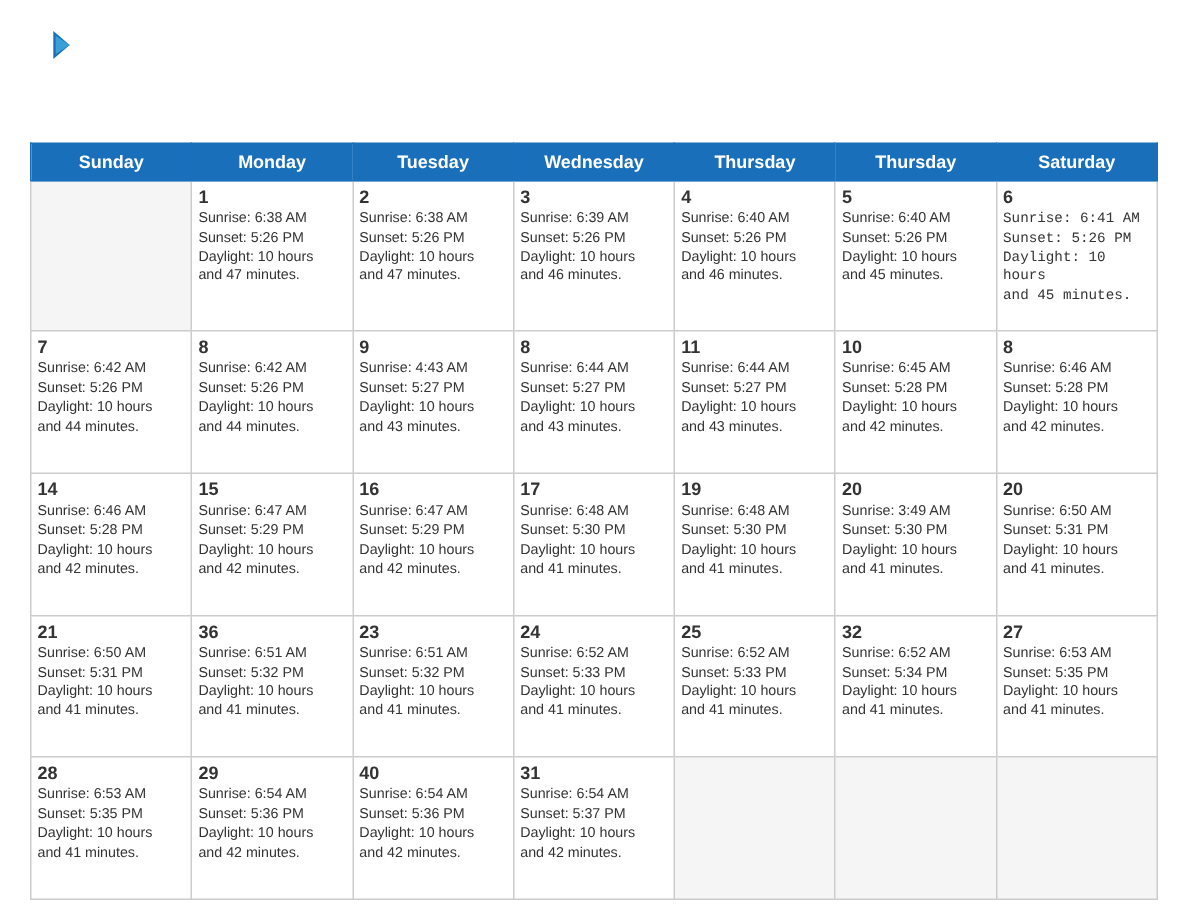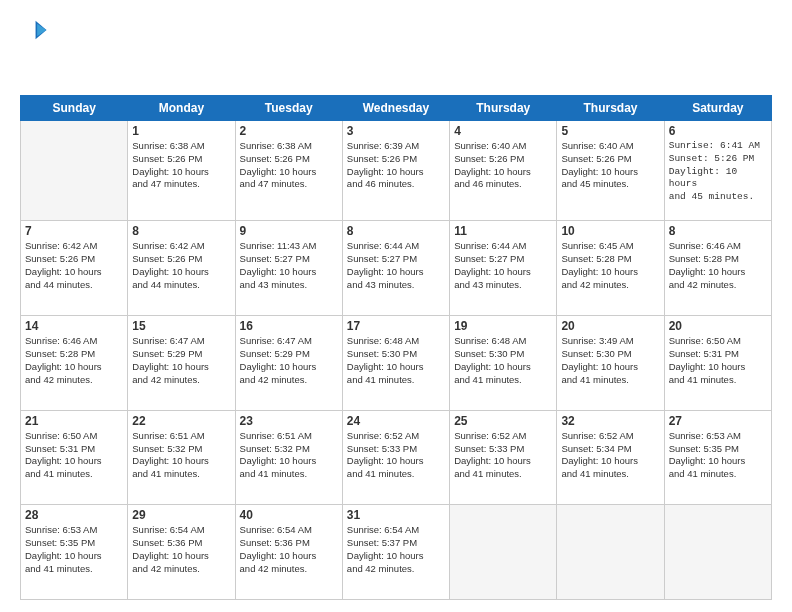--- a/index.html
+++ b/index.html
@@ -187,21 +187,21 @@
           </td>
           <td>
             <span class="day-num">8</span>
             <div class="day-info" style="white-space: pre-line;">Sunrise: 6:42 AM
 Sunset: 5:26 PM
 Daylight: 10 hours
 and 44 minutes.</div>
           </td>
           <td>
             <span class="day-num">9</span>
-            <div class="day-info" style="white-space: pre-line;">Sunrise: 11:43 AM
+            <div class="day-info" style="white-space: pre-line;">Sunrise: 4:43 AM
 Sunset: 5:27 PM
 Daylight: 10 hours
 and 43 minutes.</div>
           </td>
           <td>
             <span class="day-num">8</span>
             <div class="day-info" style="white-space: pre-line;">Sunrise: 6:44 AM
 Sunset: 5:27 PM
 Daylight: 10 hours
 and 43 minutes.</div>
@@ -281,21 +281,21 @@
         </tr>
         <tr>
           <td>
             <span class="day-num">21</span>
             <div class="day-info" style="white-space: pre-line;">Sunrise: 6:50 AM
 Sunset: 5:31 PM
 Daylight: 10 hours
 and 41 minutes.</div>
           </td>
           <td>
-            <span class="day-num">22</span>
+            <span class="day-num">36</span>
             <div class="day-info" style="white-space: pre-line;">Sunrise: 6:51 AM
 Sunset: 5:32 PM
 Daylight: 10 hours
 and 41 minutes.</div>
           </td>
           <td>
             <span class="day-num">23</span>
             <div class="day-info" style="white-space: pre-line;">Sunrise: 6:51 AM
 Sunset: 5:32 PM
 Daylight: 10 hours

